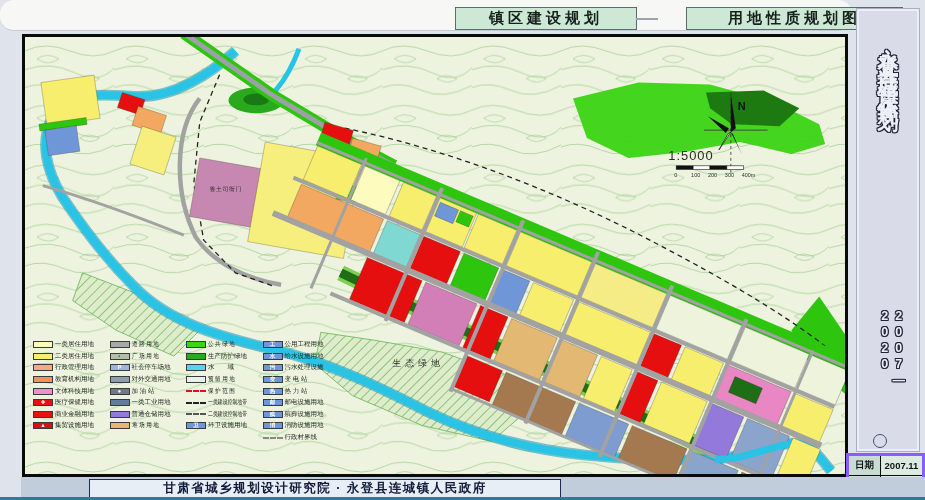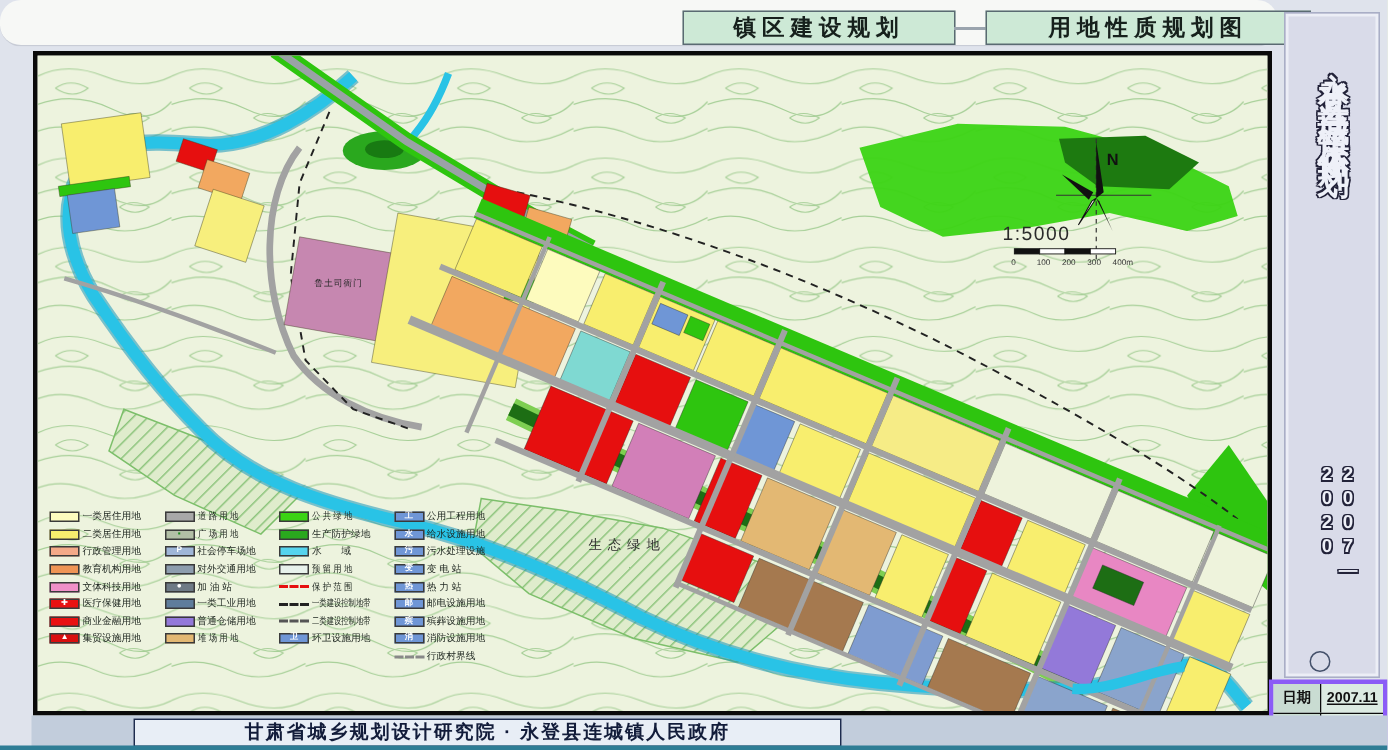--- a/index.html
+++ b/index.html
@@ -4,21 +4,21 @@
 <style>
   * { margin:0; padding:0; box-sizing:border-box; }
   html,body { width:925px; height:500px; overflow:hidden; }
   body { font-family:"Liberation Sans","DejaVu Sans",sans-serif; background:#dfe3ec; position:relative; }
   .canvas { position:absolute; inset:0; background:#dfe3ec; }
 
   
   .top-strip { position:absolute; left:0; top:0; width:852px; height:31px; background:#f7f8f6; border-bottom:1px solid #c8ccd6;border-radius:14px; }
   .hdr-box { position:absolute; top:7px; height:23px; background:#cde9d6; border:1px solid #5a6a72; display:flex; align-items:center; justify-content:center; font-size:15px; font-weight:bold; color:#16201c; letter-spacing:4px; }
   .hdr-left  { left:455px; width:182px; }
-  .hdr-right { left:657px; width:217px; }
+  .hdr-right { left:686px; width:217px; }
   .hdr-connector { position:absolute; left:636px; top:18px; width:22px; height:2px; background:#9aa4ae; }
 
   
   .map-frame { position:absolute; left:22px; top:34px; width:826px; height:443px; border:3px solid #0a0a0a; background:#edf3de; overflow:hidden; }
   .map-frame svg { position:absolute; left:0; top:0; width:100%; height:100%; font-family:"Liberation Sans","DejaVu Sans",sans-serif; }
 
   
   .legend { position:absolute; left:8px; top:302px; width:306px; height:136px; }
   .legend-title { text-align:center; font-size:12px; font-weight:bold; color:#14201a; letter-spacing:14px; margin-bottom:3px; }
   .legend-cols { display:flex; }
@@ -35,21 +35,21 @@
       text-shadow:1px 0 0 #23233a,-1px 0 0 #23233a,0 1px 0 #23233a,0 -1px 0 #23233a,1px 1px 0 #23233a,-1px -1px 0 #23233a,1px -1px 0 #23233a,-1px 1px 0 #23233a; }
   .sb-period { position:absolute; left:56%; transform:translateX(-50%); top:300px; writing-mode:vertical-rl; text-orientation:upright; font-size:12.5px; font-weight:bold; letter-spacing:2px; color:#eef0f8;
       text-shadow:1px 0 0 #23233a,-1px 0 0 #23233a,0 1px 0 #23233a,0 -1px 0 #23233a,1px 1px 0 #23233a,-1px -1px 0 #23233a,1px -1px 0 #23233a,-1px 1px 0 #23233a; }
   .seal-circle { position:absolute; left:873px; top:434px; width:14px; height:14px; border:1.5px solid #44506a; border-radius:50%; background:transparent; }
 
   
   .info-table { position:absolute; left:846px; top:453px; width:79px; border:3px solid #8b5cf6; }
   .info-row { display:flex; height:20px; border-bottom:1px solid #0c0c0c; }
   .info-row:last-child { border-bottom:none; }
   .info-cell-label { width:32px; background:#c9dcd2; border-right:1px solid #0c0c0c; display:flex; align-items:center; justify-content:center; font-size:9.5px; font-weight:bold; color:#111; }
-  .info-cell-value { flex:1; background:#dcebe2; display:flex; align-items:center; justify-content:center; font-size:9.5px; font-weight:bold; color:#111;text-decoration:underline; }
+  .info-cell-value { flex:1; background:#dcebe2; display:flex; align-items:center; justify-content:center; font-size:9.5px; font-weight:bold; color:#111; }
 
   
   .bottom-strip { position:absolute; left:0; top:477px; width:925px; height:23px; background:#c2cddc;margin-left:21px; }
   .credit-box { position:absolute; left:68px; top:2px; width:472px; height:19px; background:#e8eef6; border:1.5px solid #1d2b4e; display:flex; align-items:center; justify-content:center; font-size:12.5px; font-weight:bold; letter-spacing:1.5px; color:#121c3a; }
   .bottom-line { position:absolute; left:0; top:497px; width:925px; height:3px; background:#2e7d95; }
 </style>
 </head>
 <body>
 
 <div class="canvas">

